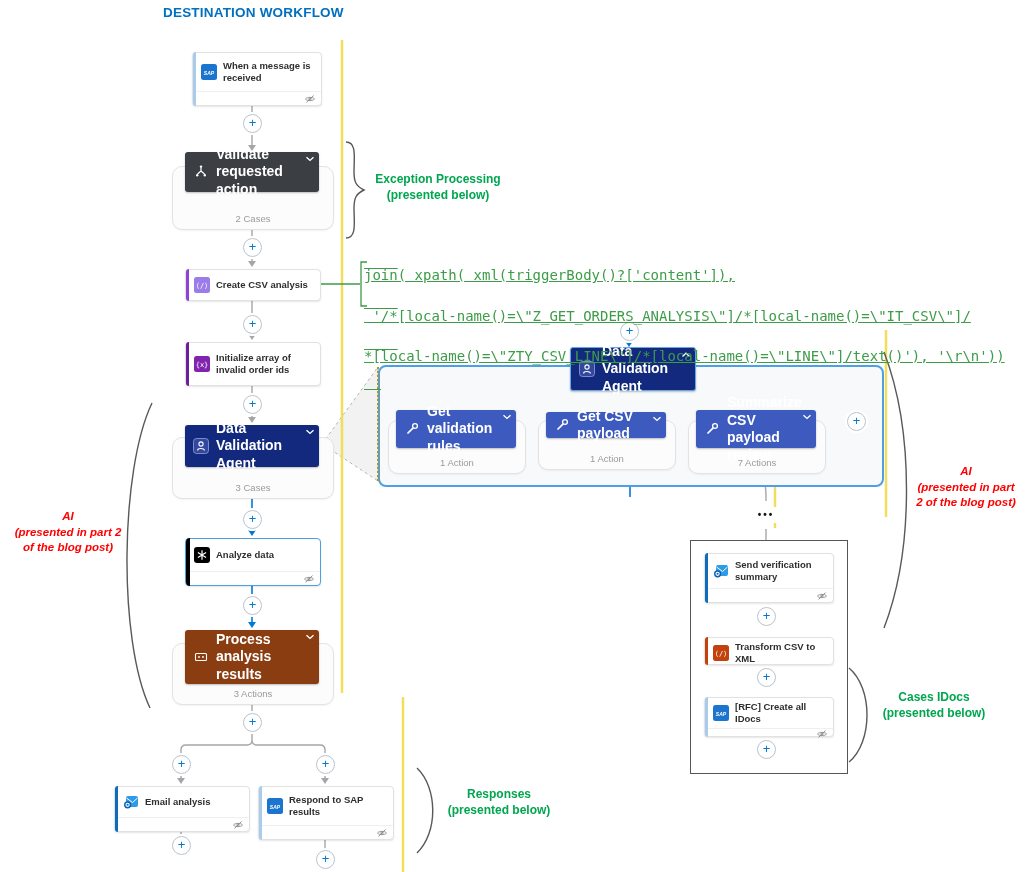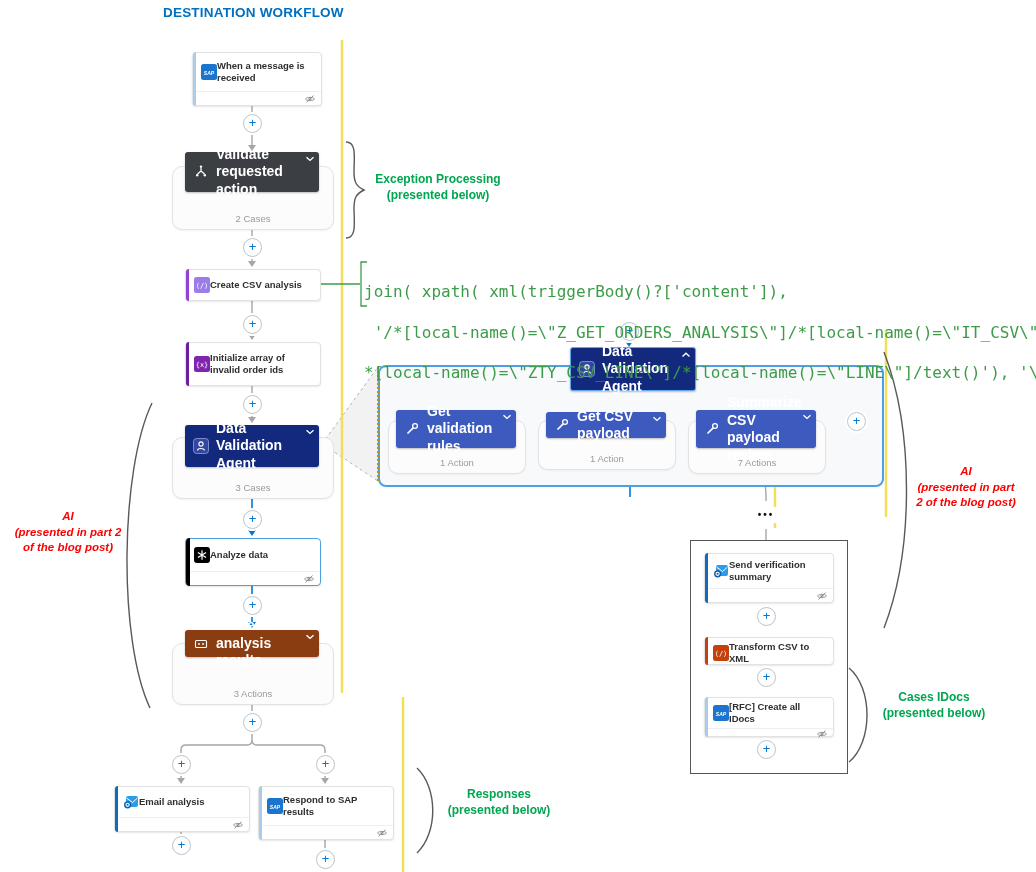--- a/index.html
+++ b/index.html
@@ -4,21 +4,21 @@
 <style>
   html,body{margin:0;padding:0;background:#fff;}
   #canvas{position:relative;width:1036px;height:872px;background:#fff;overflow:hidden;
           font-family:"Liberation Sans",sans-serif;}
   svg.overlay{position:absolute;left:0;top:0;z-index:1;}
   .page-title{position:absolute;left:163px;top:5px;font-size:13.5px;font-weight:bold;
               color:#0070C0;letter-spacing:.2px;z-index:3;}
   
   .card{position:absolute;background:#fff;border:1px solid #E2E2E2;border-radius:4px;
         box-shadow:0 1px 2px rgba(0,0,0,.10);display:flex;flex-direction:column;z-index:2;}
-  .card .row{display:flex;align-items:center;padding:3px 6px 3px 8px;flex:1;}
+  .card .row{display:flex;align-items:center;gap:6px;padding:3px 6px 3px 8px;flex:1;}
   .card .lbl{font-size:9.5px;font-weight:bold;color:#2E2E2E;line-height:1.25;}
   .card .footer{border-top:1px solid #EFEFEF;height:13px;display:flex;justify-content:flex-end;
         align-items:center;padding:0 5px;}
   .bar{position:absolute;left:0;top:-1px;bottom:-1px;width:3px;border-radius:4px 0 0 4px;}
   
   .scope{position:absolute;border:1px solid #E3E3E3;background:#FCFCFC;border-radius:10px;
          box-shadow:0 1px 2px rgba(0,0,0,.05);z-index:2;}
   .scope .count{position:absolute;bottom:5px;left:0;right:0;text-align:center;color:#9A9A9A;
          font-size:9.5px;}
   
@@ -38,23 +38,23 @@
          border-left:2px dotted #B8960C;z-index:3;}
   .blue-border{border:1.5px solid #4D9FE0;}
   
   .frame{position:absolute;left:690px;top:540px;width:156px;height:232px;background:#fff;
          border:1.5px solid #555;z-index:2;}
   
   .note{position:absolute;white-space:pre-line;text-align:center;font-weight:bold;z-index:3;
         line-height:1.35;}
   .green{color:#00A650;font-size:12px;}
   .red{color:#FF0000;font-size:11.5px;font-style:italic;}
-  .code{position:absolute;left:364px;top:258px;width:600px;z-index:3;
-        font-family:"DejaVu Sans Mono",monospace;font-size:16px;line-height:13.5px;
-        color:#3C9C47;white-space:pre;}
+  .code{position:absolute;left:364px;top:242px;width:600px;z-index:3;
+        font-family:"DejaVu Sans Mono",monospace;font-size:14px;line-height:13.5px;
+        color:#3C9C47;white-space:pre;text-decoration:underline;}
   .code span{display:block;}
   .dots{position:absolute;left:751px;top:507px;width:30px;height:16px;background:#fff;
         text-align:center;color:#111;font-size:10px;font-weight:bold;letter-spacing:2px;
         line-height:16px;z-index:3;}
 </style>
 </head>
 <body>
 
 <div id="canvas">
 
@@ -217,21 +217,21 @@
       <path d="M1.5 5 C3 2.8 9 2.8 10.5 5 C9 7.2 3 7.2 1.5 5 Z" fill="none" stroke="#8A8A8A" stroke-width="0.9"></path>
       <circle cx="6" cy="5" r="1.2" fill="none" stroke="#8A8A8A" stroke-width="0.9"></circle>
       <path d="M2.5 8.5 L9.5 1.5" stroke="#8A8A8A" stroke-width="0.9"></path>
         </svg>
       </div>
   </div>
 
   <div class="scope" style="left:172px;top:643px;width:160px;height:60px;">
     <div class="count">3 Actions</div>
   </div>
-  <div class="shead" style="left:185px;top:630px;width:108px;height:27px;background:#8B3D12;">
+  <div class="shead" style="left:185px;top:630px;width:108px;height:54px;background:#8B3D12;">
     <svg class="icon16" viewBox="0 0 16 16">
       <rect x="2.5" y="4.5" width="11" height="7" rx="1" fill="none" stroke="#fff" stroke-width="1.1"></rect>
       <circle cx="6" cy="8" r="0.9" fill="#fff"></circle>
         <circle cx="10" cy="8" r="0.9" fill="#fff"></circle>
       </svg>
     <span class="lbl">Process analysis results</span>
     <svg class="chev" viewBox="0 0 10 6">
       <path d="M1.5 1.2 L5 4.4 L8.5 1.2" stroke="#fff" stroke-width="1.4" fill="none"></path>
       </svg>
   </div>

